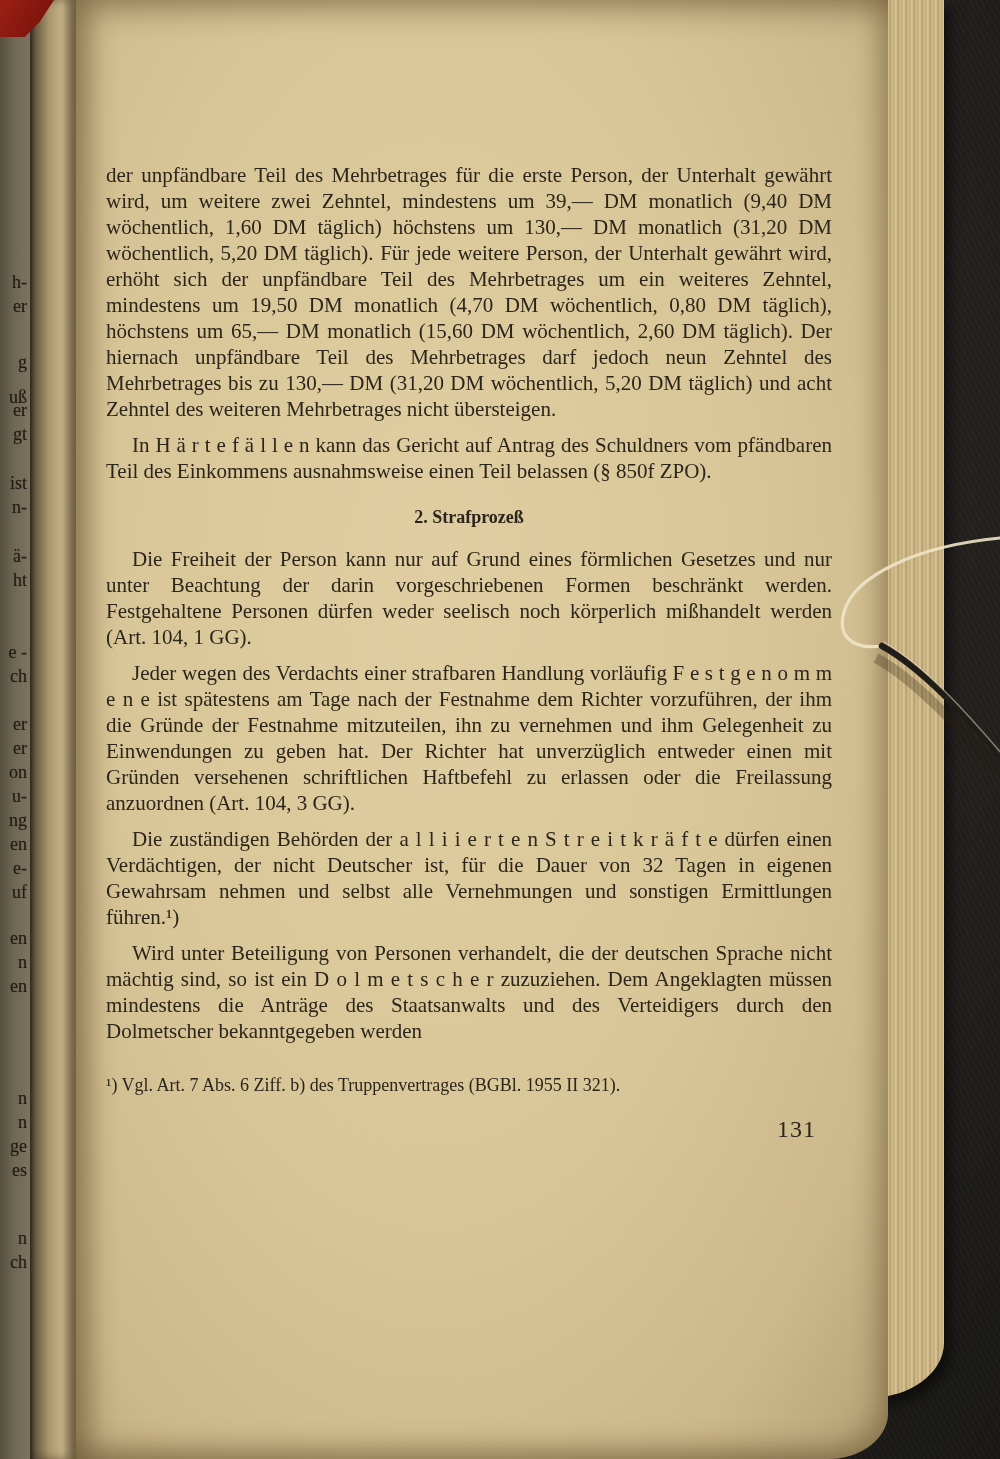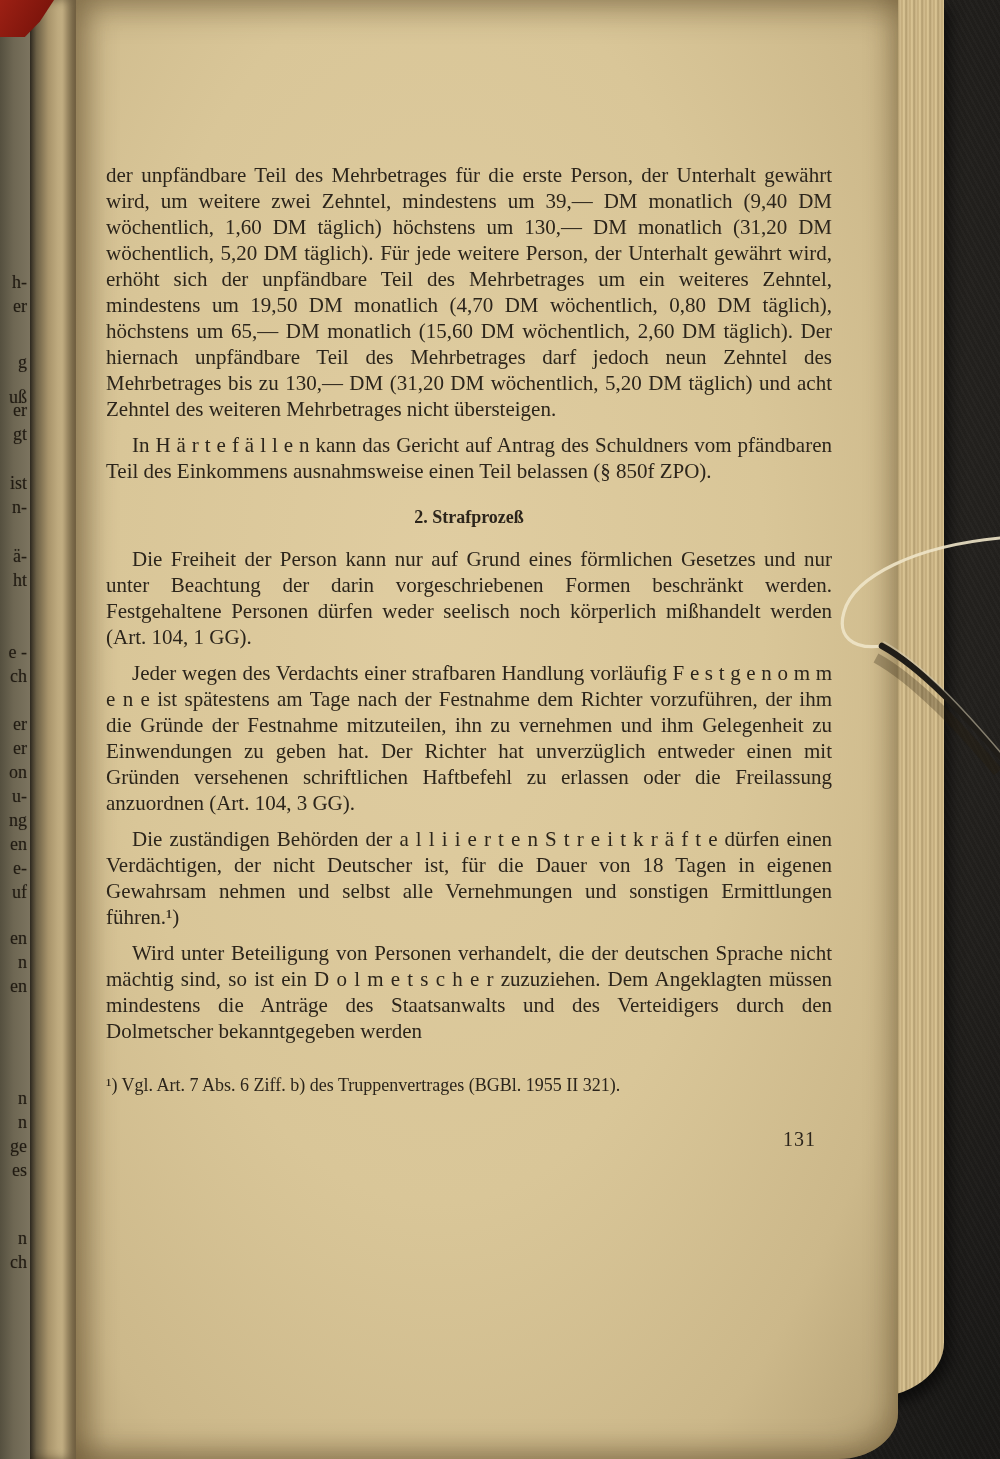--- a/index.html
+++ b/index.html
@@ -50,43 +50,42 @@
 
   
   .main-page{
     position:absolute;left:76px;top:0;width:812px;height:1459px;
     background:radial-gradient(ellipse at 44% 40%, #e0cda1 0%, #d9c698 50%, #ccb88a 80%, #b4a074 100%);
     border-bottom-right-radius:60px 46px;
     box-shadow:
       inset 16px 0 26px rgba(70,50,20,.35),
       inset 0 16px 28px rgba(70,50,20,.22),
       inset -10px -14px 24px rgba(70,50,20,.25);
-    padding-left: 10px;
   }
 
   .text-col{
     position:absolute;left:30px;top:162px;width:726px;
     color:#2c251b;
   }
   .text-col p{
     margin:0 0 10px;text-align:justify;text-indent:26px;
     font-size:21px;line-height:26px;
   }
   .text-col p.first{text-indent:0;}
   .heading{
     text-align:center;font-weight:bold;font-size:18px;line-height:26px;
     margin:20px 0 16px;color:#2c251b;
   }
   .footnote{
     font-size:18px !important;line-height:22px !important;
     margin-top:30px !important;text-indent:0 !important;
   }
   .page-number{
-    text-align:right;padding-right:16px;margin-top:32px;
-    font-size:20px;letter-spacing:1px;color:#2c251b;
+    text-align:right;padding-right:16px;margin-top:20px;
+    font-size:24px;letter-spacing:1px;color:#2c251b;
   }
 
   
   .glasses{position:absolute;left:790px;top:520px;width:210px;height:280px;pointer-events:none;}
 </style>
 </head>
 <body>
 
 <div class="scene">
 
@@ -127,21 +126,21 @@
 
   <div class="fore-edge"></div>
 
   <div class="main-page">
     <div class="text-col">
       <p class="first">der unpfändbare Teil des Mehrbetrages für die erste Person, der Unterhalt gewährt wird, um weitere zwei Zehntel, mindestens um 39,— DM monatlich (9,40 DM wöchentlich, 1,60 DM täglich) höchstens um 130,— DM monatlich (31,20 DM wöchentlich, 5,20 DM täglich). Für jede weitere Person, der Unterhalt gewährt wird, erhöht sich der unpfändbare Teil des Mehrbetrages um ein weiteres Zehntel, mindestens um 19,50 DM monatlich (4,70 DM wöchentlich, 0,80 DM täglich), höchstens um 65,— DM monatlich (15,60 DM wöchentlich, 2,60 DM täglich). Der hiernach unpfändbare Teil des Mehrbetrages darf jedoch neun Zehntel des Mehrbetrages bis zu 130,— DM (31,20 DM wöchentlich, 5,20 DM täglich) und acht Zehntel des weiteren Mehrbetrages nicht übersteigen.</p>
       <p>In H ä r t e f ä l l e n kann das Gericht auf Antrag des Schuldners vom pfändbaren Teil des Einkommens ausnahmsweise einen Teil belassen (§ 850f ZPO).</p>
       <h2 class="heading">2. Strafprozeß</h2>
       <p>Die Freiheit der Person kann nur auf Grund eines förmlichen Gesetzes und nur unter Beachtung der darin vorgeschriebenen Formen beschränkt werden. Festgehaltene Personen dürfen weder seelisch noch körperlich mißhandelt werden (Art. 104, 1 GG).</p>
       <p>Jeder wegen des Verdachts einer strafbaren Handlung vorläufig F e s t g e n o m m e n e ist spätestens am Tage nach der Festnahme dem Richter vorzuführen, der ihm die Gründe der Festnahme mitzuteilen, ihn zu vernehmen und ihm Gelegenheit zu Einwendungen zu geben hat. Der Richter hat unverzüglich entweder einen mit Gründen versehenen schriftlichen Haftbefehl zu erlassen oder die Freilassung anzuordnen (Art. 104, 3 GG).</p>
-      <p>Die zuständigen Behörden der a l l i i e r t e n  S t r e i t k r ä f t e dürfen einen Verdächtigen, der nicht Deutscher ist, für die Dauer von 18 Tagen in eigenen Gewahrsam nehmen und selbst alle Vernehmungen und sonstigen Ermittlungen führen.¹)</p>
+      <p>Die zuständigen Behörden der a l l i i e r t e n  S t r e i t k r ä f t e dürfen einen Verdächtigen, der nicht Deutscher ist, für die Dauer von 32 Tagen in eigenen Gewahrsam nehmen und selbst alle Vernehmungen und sonstigen Ermittlungen führen.¹)</p>
       <p>Wird unter Beteiligung von Personen verhandelt, die der deutschen Sprache nicht mächtig sind, so ist ein D o l m e t s c h e r zuzuziehen. Dem Angeklagten müssen mindestens die Anträge des Staatsanwalts und des Verteidigers durch den Dolmetscher bekanntgegeben werden</p>
       <p class="footnote">¹) Vgl. Art. 7 Abs. 6 Ziff. b) des Truppenvertrages (BGBl. 1955 II 321).</p>
       <div class="page-number">131</div>
     </div>
   </div>
 
   <svg class="glasses" viewBox="0 0 210 280">
     <path d="M 92 128 C 132 150 176 198 214 242" fill="none" stroke="rgba(40,28,12,0.28)" stroke-width="10" transform="translate(-6,10)"></path>
     <path d="M 210 18 C 126 26 64 56 54 92 C 47 116 62 130 92 126" fill="none" stroke="rgba(238,228,200,0.9)" stroke-width="3.2" stroke-linecap="round"></path>
     <path d="M 92 126 C 132 148 176 196 214 240" fill="none" stroke="#201d18" stroke-width="6.5" stroke-linecap="round"></path>

